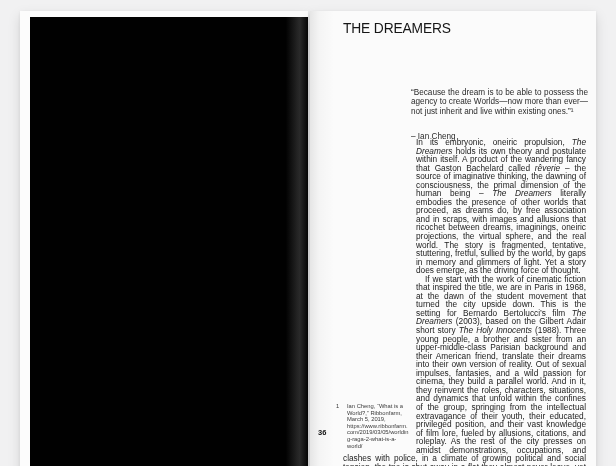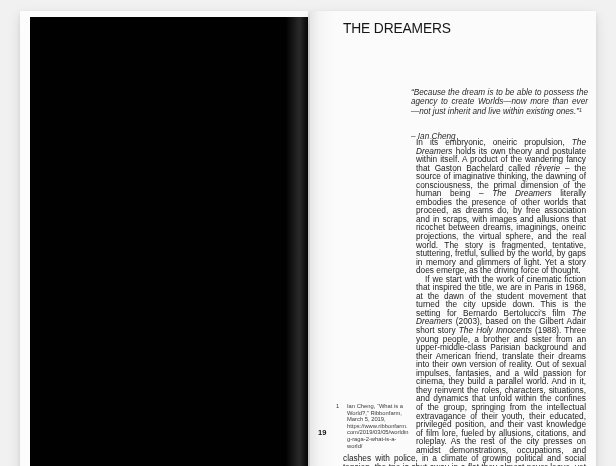--- a/index.html
+++ b/index.html
@@ -54,21 +54,20 @@
     white-space: nowrap;
   }
   .epigraph {
     position: absolute;
     left: 101px;
     top: 77px;
     width: 177px;
     color: #2a2a2a;
     font-size: 8.2px;
     line-height: 9.3px;
-    font-style: italic;
   }
   .epigraph .quote-text { text-align: justify; }
   .epigraph .attribution { margin-top: 16px; }
   .body-text {
     position: absolute;
     left: 33px;
     top: 127px;
     width: 243px;
     color: #222222;
     font-size: 8.3px;
@@ -135,17 +134,17 @@
       <span class="fn-gutter"></span>
       <p><span>In its embryonic, oneiric propulsion, </span><span class="it">The Dreamers</span><span> holds its own theory and postulate within itself. A product of the wandering fancy that Gaston Bachelard called </span><span class="it">rêverie</span><span> – the source of imaginative thinking, the dawning of consciousness, the primal dimension of the human being – </span><span class="it">The Dreamers</span><span> literally embodies the presence of other worlds that proceed, as dreams do, by free association and in scraps, with images and allusions that ricochet between dreams, imaginings, oneiric projections, the virtual sphere, and the real world. The story is fragmented, tentative, stuttering, fretful, sullied by the world, by gaps in memory and glimmers of light. Yet a story does emerge, as the driving force of thought.</span></p>
       <p class="indented"><span>If we start with the work of cinematic fiction that inspired the title, we are in Paris in 1968, at the dawn of the student movement that turned the city upside down. This is the setting for Bernardo Bertolucci’s film </span><span class="it">The Dreamers</span><span> (2003), based on the Gilbert Adair short story </span><span class="it">The Holy Innocents</span><span> (1988). Three young people, a brother and sister from an upper-middle-class Parisian background and their American friend, translate their dreams into their own version of reality. Out of sexual impulses, fantasies, and a wild passion for cinema, they build a parallel world. And in it, they reinvent the roles, characters, situations, and dynamics that unfold within the confines of the group, springing from the intellectual extravagance of their youth, their educated, privileged position, and their vast knowledge of film lore, fueled by allusions, citations, and roleplay. As the rest of the city presses on amidst demonstrations, occupations, and clashes with police, in a climate of growing political and social tension, the trio is shut away in a flat they almost never leave, yet they too are breaking family rules, ties, and conventions. They are oblivious to what is going on in the outside world, until that world calls out to them.</span></p>
     </div>
 
     <div class="footnote">
       <div class="fn-marker">1</div>
       <div class="fn-text">Ian Cheng, “What is a World?,” Ribbonfarm, March 5, 2019, https://www.ribbonfarm.com/2019/03/05/worlding-raga-2-what-is-a-world/</div>
     </div>
 
-    <div class="page-number">19</div>
+    <div class="page-number">36</div>
 
   </div>
 
 </div>
 
 </body></html>

